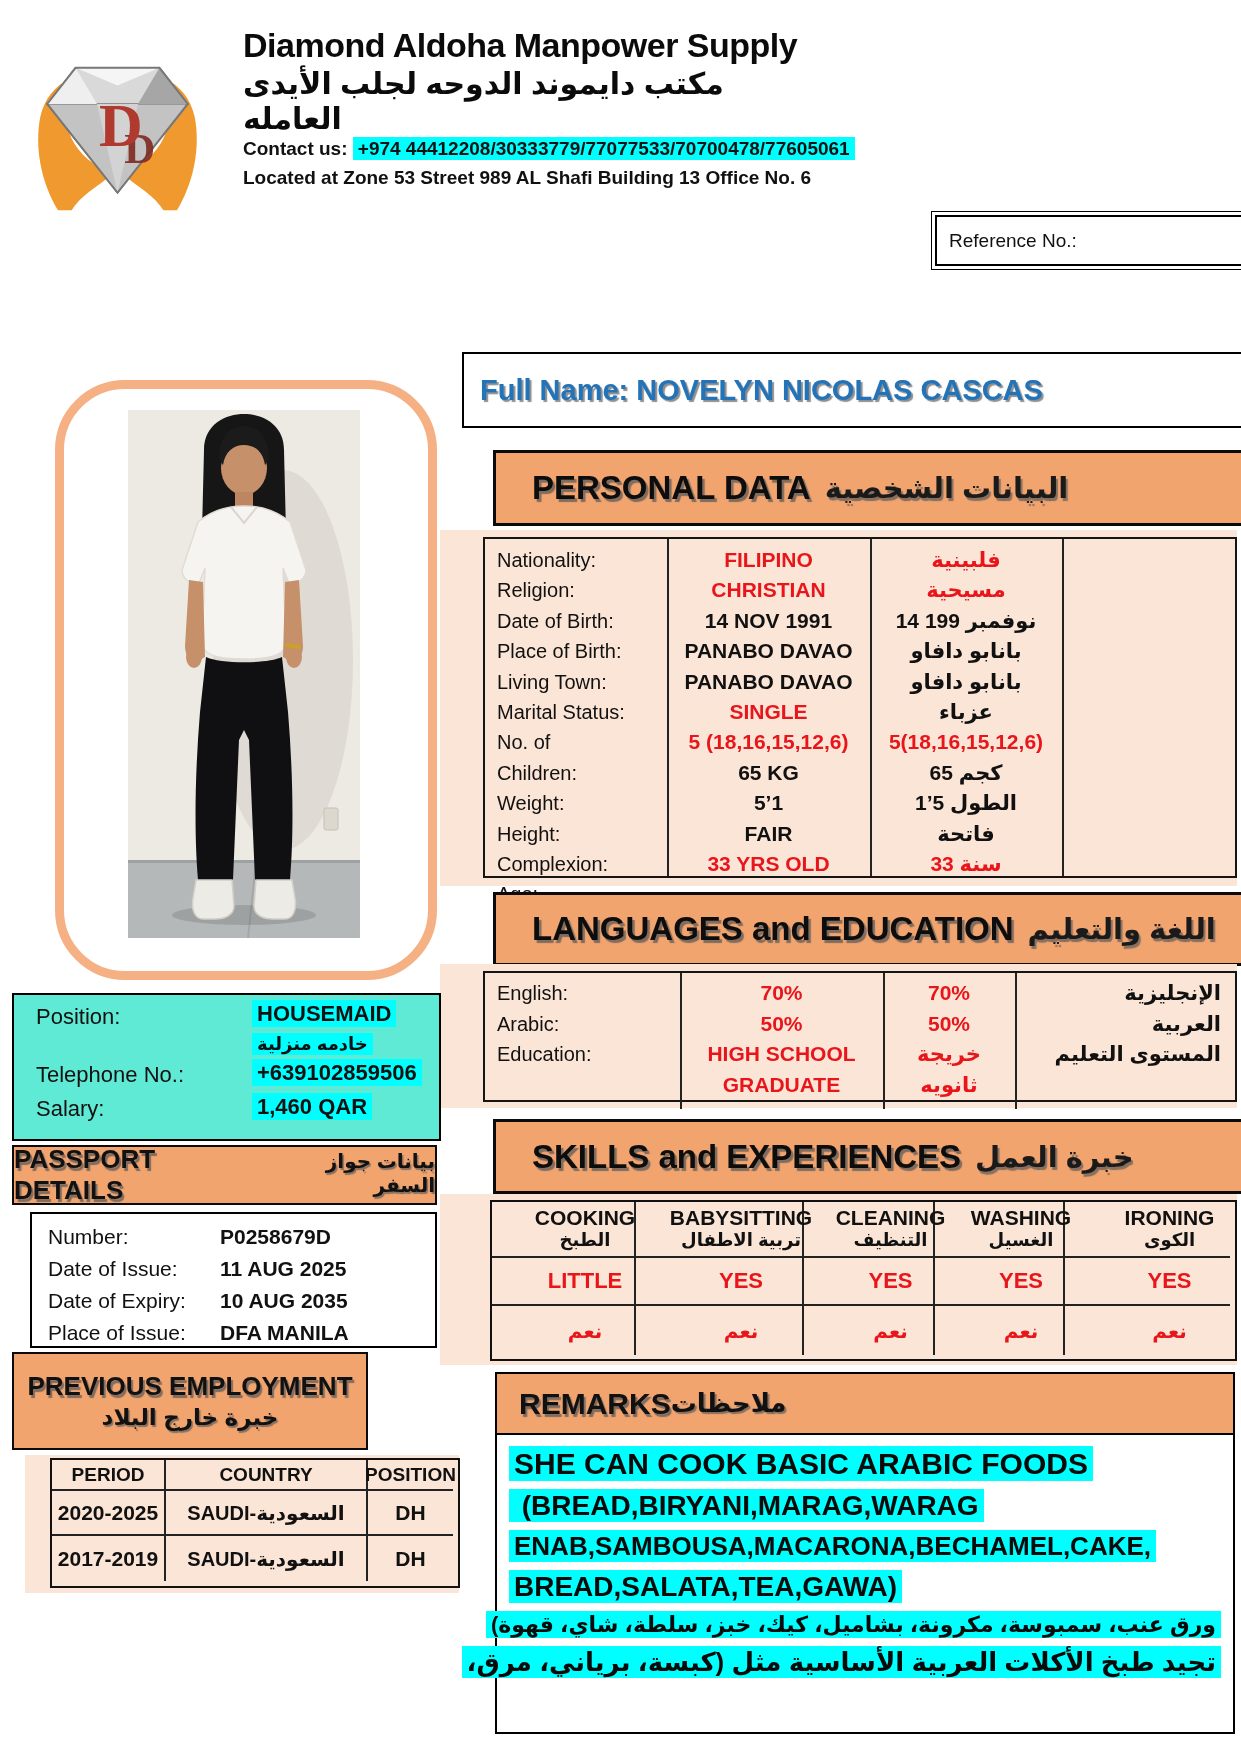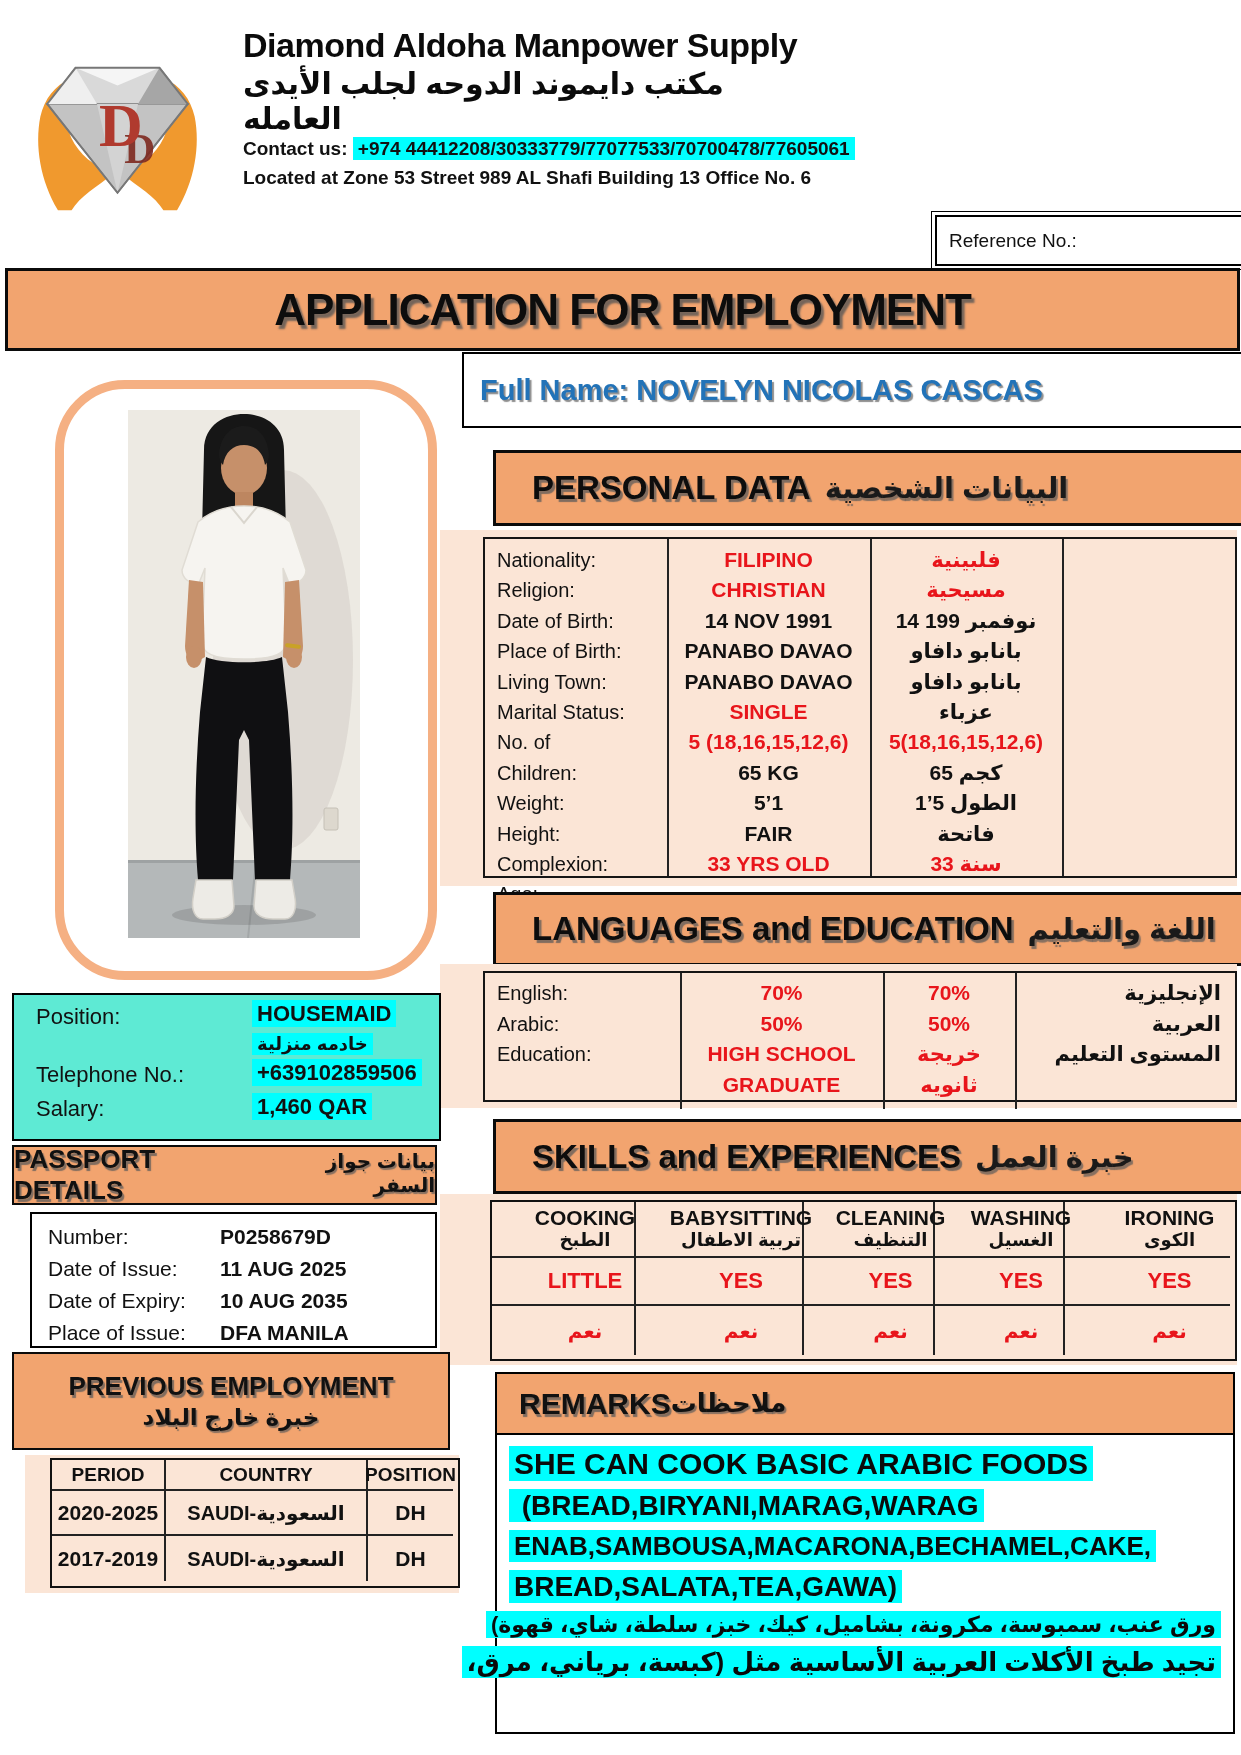--- a/index.html
+++ b/index.html
@@ -103,21 +103,21 @@
   .pos-label{font-size:22px;}
   .pos-val{font-size:22px;font-weight:700;}
   .pos-val-ar{font-size:18px;font-weight:700;}
 
   .left-banner{background:var(--banner-bg);border:2.5px solid var(--banner-border);box-sizing:border-box;
                display:flex;flex-direction:column;align-items:center;justify-content:center;}
   .left-banner .row{display:flex;align-items:baseline;gap:12px;}
   .left-banner .en{font-size:26px;font-weight:800;text-shadow:2px 2.5px 1px rgba(90,90,90,0.75);}
   .left-banner .ar{font-size:20px;font-weight:700;text-shadow:1.5px 2px 1px rgba(90,90,90,0.7);}
   .passport-banner{left:12px;top:1145px;width:425px;height:60px;overflow:hidden;}
-  .prev-banner{left:12px;top:1352px;width:438px;height:98px;}
+  .prev-banner{left:12px;top:1352px;width:356px;height:98px;}
   .prev-banner .ar2{font-size:23px;font-weight:700;margin-top:2px;}
 
   .passport-box{left:30px;top:1212px;width:407px;height:136px;border:2px solid #000;background:#fff;
                 box-sizing:border-box;padding-top:7px;}
   .pp-row{display:flex;height:32px;align-items:center;padding-left:16px;}
   .pp-label{width:172px;font-size:21px;}
   .pp-value{font-size:21px;font-weight:700;}
 
   .prev-backdrop{left:25px;top:1455px;width:434px;height:138px;}
   .prev-grid{left:50px;top:1458px;width:406px;height:126px;border:2.5px solid #111;
@@ -154,23 +154,20 @@
     </svg>
   </div>
   <div class="abs company-name">Diamond Aldoha Manpower Supply</div>
   <div class="abs company-name-ar" dir="rtl" style="direction:rtl;left:243px;text-align:left;width:560px;">مكتب دايموند الدوحه لجلب الأيدى العامله</div>
   <div class="abs contact-line"><span style="white-space:pre;">Contact us: </span><span class="hl">+974 44412208/30333779/77077533/70700478/77605061</span></div>
   <div class="abs address-line">Located at Zone 53 Street 989 AL Shafi Building 13 Office No. 6</div>
   <div class="abs ref-box">
       <span>Reference No.:</span>
     </div>
 
-  <div class="abs app-banner">
-    <span>APPLICATION FOR EMPLOYMENT</span>
-  </div>
 
   <div class="abs fullname-box">
     <span>Full Name: </span>
       <span>NOVELYN NICOLAS CASCAS</span>
   </div>
 
   <div class="abs photo-frame">
     <svg class="photo" viewBox="0 0 232 528">
       <rect x="0" y="0" width="232" height="452" fill="#EDEAE3"></rect>
       <ellipse cx="155" cy="250" rx="70" ry="190" fill="rgba(158,152,143,0.18)"></ellipse>

